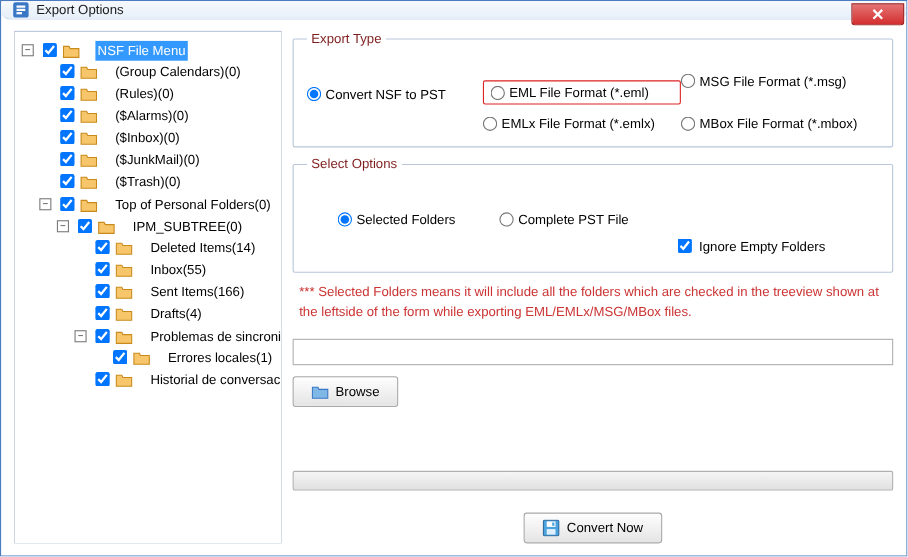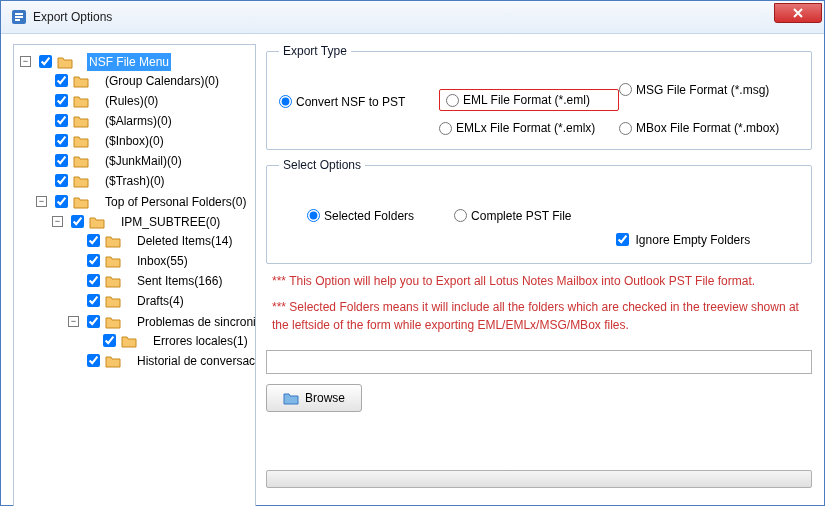--- a/index.html
+++ b/index.html
@@ -1,20 +1,20 @@
 <!DOCTYPE html>
 <html><head>
 <meta charset="utf-8">
 <style>
 * { box-sizing: border-box; font-family: "Segoe UI", Tahoma, sans-serif; font-size: 12px; }
 body { margin: 0; padding: 0; background: #fff; width: 825px; height: 506px; overflow: hidden; }
 
 .window { width: 825px; height: 506px; border: 1px solid #4a7cbf; background: #fff; display: flex; flex-direction: column; }
 
-.titlebar { height: 20px; background: linear-gradient(to bottom, #f6f9fd, #e6effa); border-bottom: 1px solid #c6d6ea; display: flex; align-items: center; padding: 16px 4px; position: relative; }
+.titlebar { height: 20px; background: linear-gradient(to bottom, #f6f9fd, #e6effa); border-bottom: 1px solid #c6d6ea; display: flex; align-items: center; padding: 0 4px; position: relative; border-radius: 14px; }
 .titlebar .app-icon { width: 16px; height: 16px; margin: 0 6px; }
 .titlebar .title { color: #1a1a1a; font-size: 12px; flex: 1; }
 .titlebar .close-btn { position: absolute; right: 2px; top: 2px; width: 48px; height: 20px; background: linear-gradient(to bottom, #e57373, #d32f2f); border: 1px solid #9e1c1c; border-radius: 0 0 3px 3px; display: flex; align-items: center; justify-content: center; color: #fff; font-weight: bold; cursor: pointer; }
 
 .body { flex: 1; display: flex; padding: 10px 12px 12px 12px; gap: 10px; }
 
 .tree-panel { width: 280px; border: 1px solid #b7c6d8; border-top: 1px solid #b7c6d8; padding: 6px 4px; overflow: auto; background: #fff; }
 .tree ul { list-style: none; margin: 0; padding-left: 16px; }
 .tree > ul { padding-left: 2px; }
 .tree li { white-space: nowrap; line-height: 18px; }
@@ -22,21 +22,21 @@
 .expander { width: 11px; height: 11px; border: 1px solid #7a7a7a; display: inline-flex; align-items: center; justify-content: center; font-size: 9px; line-height: 9px; background: #fff; color: #333; cursor: pointer; margin-right: 2px; }
 .expander.blank { border: none; background: transparent; }
 .chk { width: 13px; height: 13px; }
 .folder-icon { width: 16px; height: 14px; display: inline-block; }
 .node-label { padding: 0 2px; cursor: default; margin-left: 12px; }
 .node-label.selected { background: #3399ff; color: #fff; }
 
 .right-panel { flex: 1; display: flex; flex-direction: column; gap: 8px; }
 
 fieldset { border: 1px solid #b7c6d8; border-radius: 2px; padding: 10px 12px 14px 12px; margin: 0; }
-legend { padding: 0 4px; color: #0f172a; font-size: 12px; }
+legend { padding: 0 4px; color: #7f1d1d; font-size: 12px; }
 
 .export-type-grid { display: grid; grid-template-columns: 160px 180px 180px; row-gap: 10px; align-items: center; }
 .export-type-grid .primary { grid-row: 1 / span 2; }
 .radio-wrap { display: inline-flex; align-items: center; gap: 4px; cursor: pointer; }
 .radio-wrap input { margin: 0; }
 .eml-highlight { border: 1px solid #d22; padding: 3px 6px; border-radius: 2px; display: inline-flex; align-items: center; gap: 4px; margin-top: 21px; }
 
 .options-row { display: flex; gap: 40px; align-items: center; padding-left: 28px; }
 .chk-wrap { display: inline-flex; align-items: center; gap: 4px; cursor: pointer; margin-top: 48px; }
 
@@ -301,21 +301,20 @@
             <input type="radio" name="sopt" style="">
             <span>Complete PST File</span>
           </label>
           <label class="chk-wrap">
             <input type="checkbox" checked="" style="">
             <span>Ignore Empty Folders</span>
           </label>
         </div>
       </fieldset>
 
-      <div class="hint">*** This Option will help you to Export all Lotus Notes Mailbox into Outlook PST File format.</div>
       <div class="hint">*** Selected Folders means it will include all the folders which are checked in the treeview shown at the leftside of the form while exporting EML/EMLx/MSG/MBox files.</div>
 
       <div class="output-section">
         <input type="text" class="output-input" value="" style="">
         <div class="browse-row">
           <button class="btn">
             <span>
                 <svg width="16" height="14" viewBox="0 0 16 14">
                   <path d="M1 3h5l1 2h8v8H1z" fill="#7fb7e6" stroke="#3a78c6"></path>
                 </svg>

